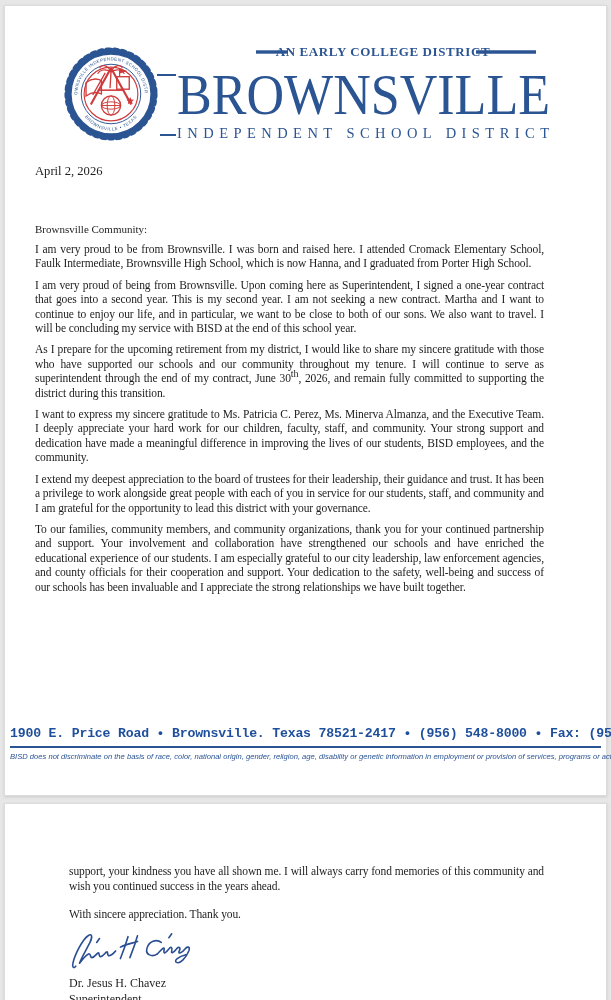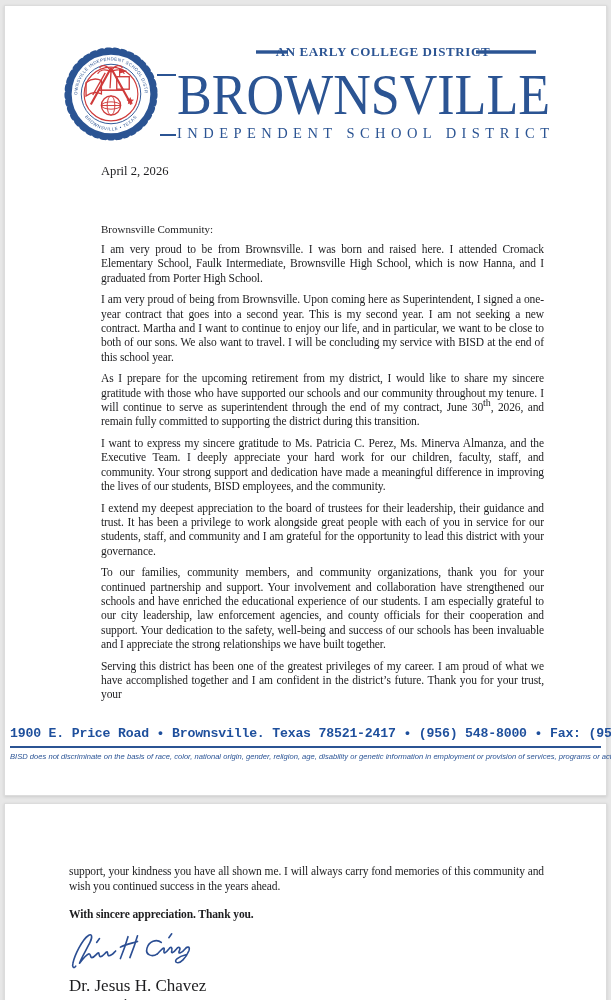--- a/index.html
+++ b/index.html
@@ -13,42 +13,42 @@
 
   
   .letterhead { position:relative; margin:36px 58px 0 56px; height:106px; }
   .seal { position:absolute; left:2px; top:0; }
   .wordmark { position:absolute; left:115px; top:0; }
   .connector { position:absolute; background:#2b5493; height:2px; }
   .connector.c1 { left:96px; top:32px; width:19px; }
   .connector.c2 { left:99px; top:92px; width:16px; }
 
   
-  .letter-body { padding:0 62px 0 96px; }
+  .letter-body { padding:0 62px 0 30px; }
   .date-line { margin:16px 0 0 0; font-size:12.6px; }
   .salutation { margin-top:44px; font-size:11px; }
   .letter-body p { margin-top:7px; font-size:11.5px; line-height:14.4px;
                    text-align:justify; letter-spacing:-0.1px; }
   .letter-body p sup { font-size:10px; line-height:0; }
 
   
   .page-footer { position:absolute; left:5px; right:5px; bottom:34px; }
   .footer-address { text-align:center; font-family:Liberation Mono, monospace;
     font-weight:700; font-size:13.2px; color:#1e4f9c; letter-spacing:-0.2px;
     padding-bottom:5px; border-bottom:2.5px solid #2b5493; white-space:nowrap; }
   .footer-disclaimer { margin-top:4px; text-align:center; font-style:italic;
     font-family:"Liberation Sans", sans-serif; font-size:7.6px; color:#2a5394;
     white-space:nowrap; }
 
   
   .page2-body { padding:60px 62px 0 64px; }
   .page2-body p { font-size:11.5px; line-height:14.8px; text-align:justify; letter-spacing:-0.1px; }
-  .closing { margin-top:13px; text-align:left !important;font-weight:bold; }
+  .closing { margin-top:13px; text-align:left !important; }
   .signature-svg { display:block; margin:7px 0 0 2px; }
-  .signer-name { margin-top:4px; font-size:17px; }
+  .signer-name { margin-top:4px; font-size:12px; }
   .signer-title { margin-top:1px; font-size:12px; }
 </style>
 </head>
 <body>
 
 <div class="canvas">
 
   <div class="page page1">
 
     <div class="letterhead">
@@ -102,21 +102,20 @@
 
     <div class="letter-body">
       <div class="date-line">April 2, 2026</div>
       <div class="salutation">Brownsville Community:</div>
       <p>I am very proud to be from Brownsville. I was born and raised here. I attended Cromack Elementary School, Faulk Intermediate, Brownsville High School, which is now Hanna, and I graduated from Porter High School.</p>
       <p>I am very proud of being from Brownsville. Upon coming here as Superintendent, I signed a one-year contract that goes into a second year. This is my second year. I am not seeking a new contract. Martha and I want to continue to enjoy our life, and in particular, we want to be close to both of our sons. We also want to travel. I will be concluding my service with BISD at the end of this school year.</p>
       <p>As I prepare for the upcoming retirement from my district, I would like to share my sincere gratitude with those who have supported our schools and our community throughout my tenure. I will continue to serve as superintendent through the end of my contract, June 30<sup>th</sup>, 2026, and remain fully committed to supporting the district during this transition.</p>
       <p>I want to express my sincere gratitude to Ms. Patricia C. Perez, Ms. Minerva Almanza, and the Executive Team. I deeply appreciate your hard work for our children, faculty, staff, and community. Your strong support and dedication have made a meaningful difference in improving the lives of our students, BISD employees, and the community.</p>
       <p>I extend my deepest appreciation to the board of trustees for their leadership, their guidance and trust. It has been a privilege to work alongside great people with each of you in service for our students, staff, and community and I am grateful for the opportunity to lead this district with your governance.</p>
       <p>To our families, community members, and community organizations, thank you for your continued partnership and support.  Your involvement and collaboration have strengthened our schools and have enriched the educational experience of our students.  I am especially grateful to our city leadership, law enforcement agencies, and county officials for their cooperation and support. Your dedication to the safety, well-being and success of our schools has been invaluable and I appreciate the strong relationships we have built together.</p>
-      <p>Serving this district has been one of the greatest privileges of my career. I am proud of what we have accomplished together and I am confident in the district’s future. Thank you for your trust, your</p>
     </div>
 
     <div class="page-footer">
       <div class="footer-address">1900 E. Price Road   •   Brownsville. Texas 78521-2417   •   (956) 548-8000   •   Fax: (956) 574-6497</div>
       <div class="footer-disclaimer">BISD does not discriminate on the basis of race, color, national origin, gender, religion, age, disability or genetic information in employment or provision of services, programs or activities.</div>
     </div>
   </div>
 
   <div class="page page2">
     <div class="page2-body">

